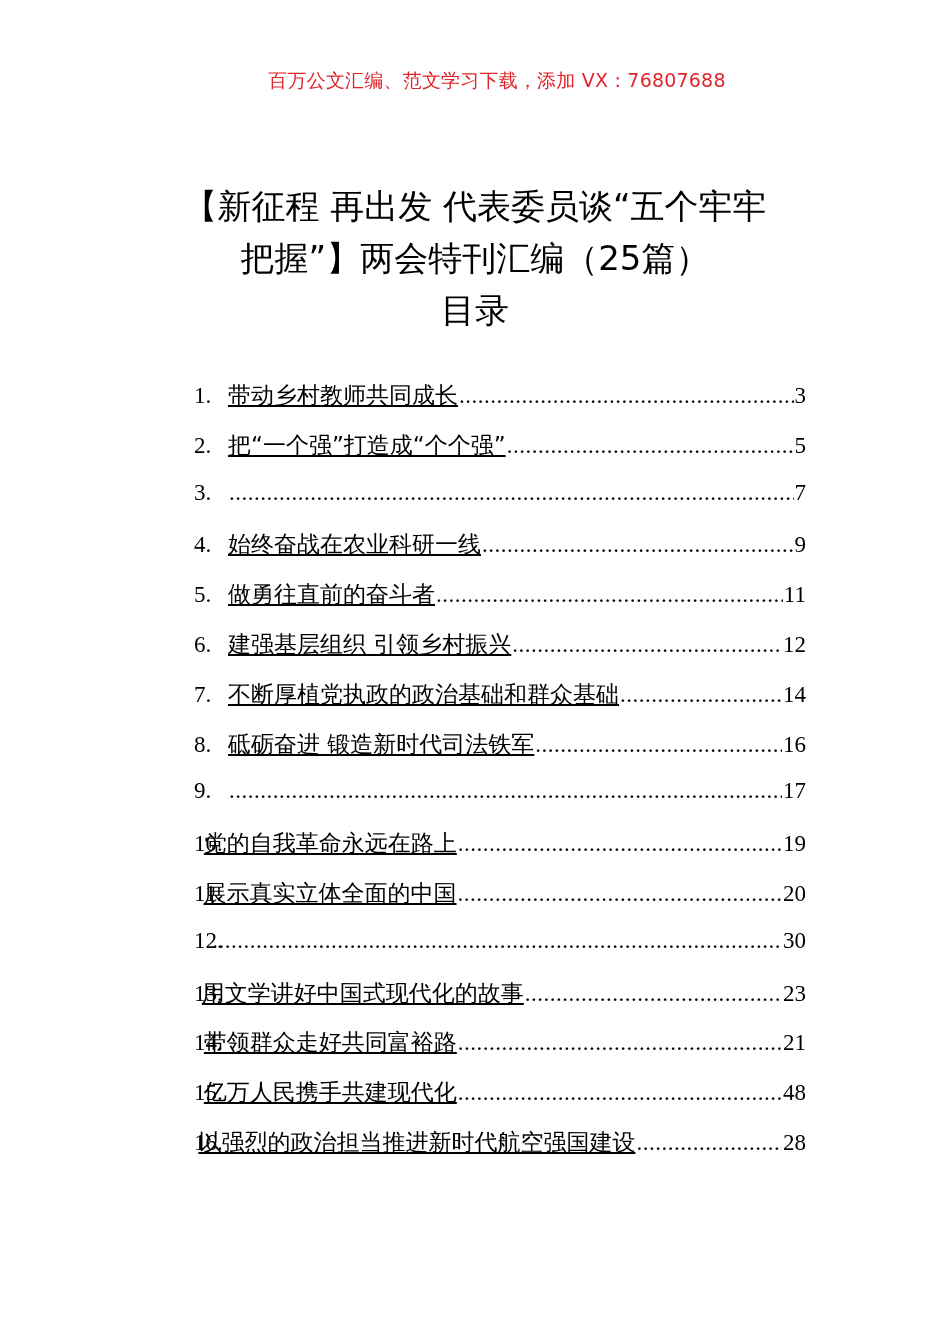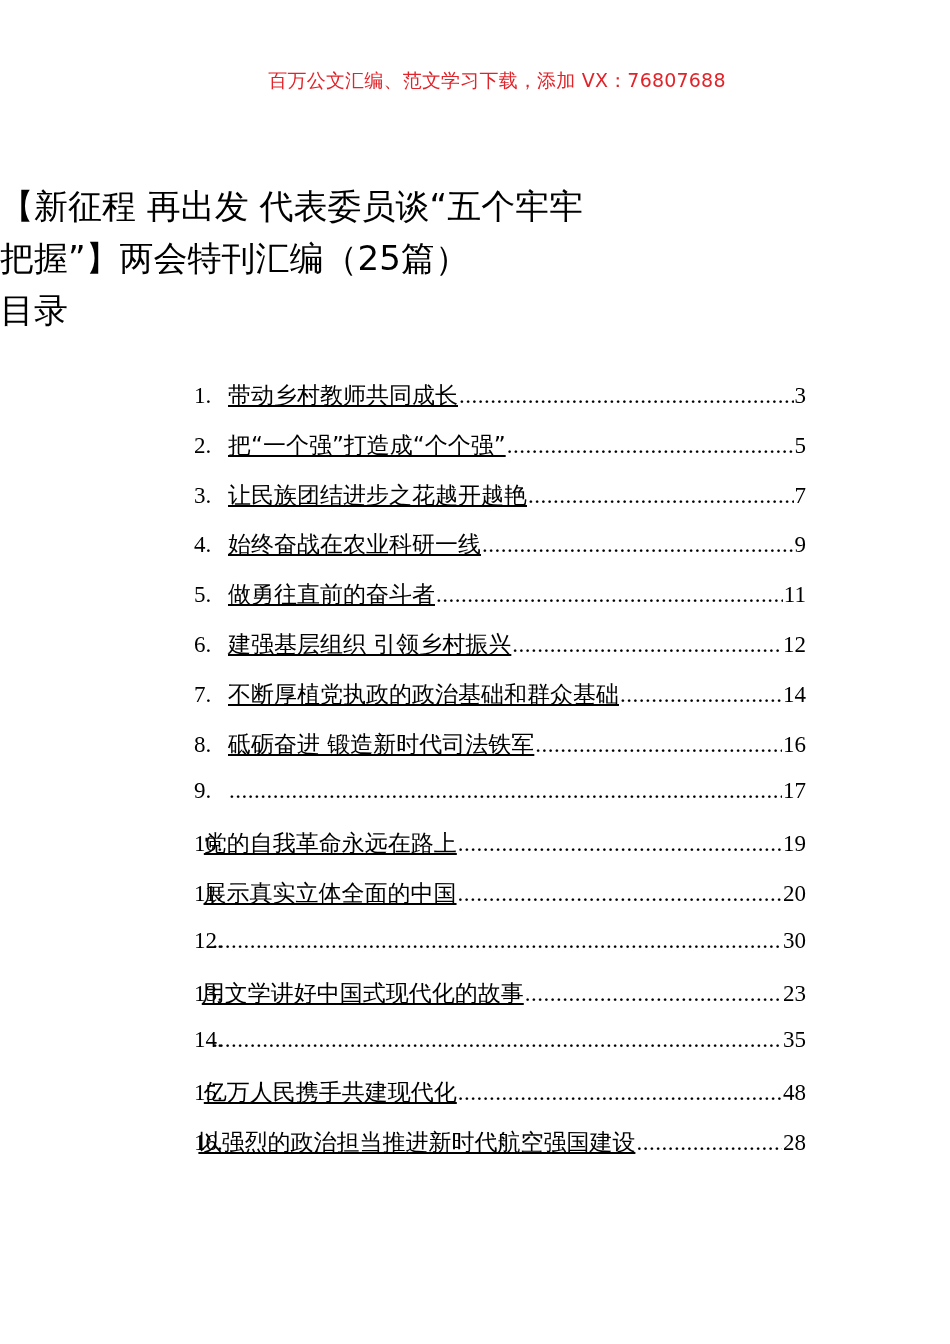--- a/index.html
+++ b/index.html
@@ -1,20 +1,20 @@
 <!DOCTYPE html>
 <html><head>
 <meta charset="utf-8">
 <style>
   html, body { margin: 0; padding: 0; background: #ffffff; }
   body { width: 950px; height: 1344px; position: relative; overflow: hidden;
          font-family: "DejaVu Sans", "Liberation Sans", sans-serif; color: #000; }
   .watermark { position: absolute; top: 68px; left: 0; width: 950px; text-align: center;
                font-size: 19px; color: #e0242a; letter-spacing: 0.2px; padding-left: 22px; }
-  .title { position: absolute; top: 180px; left: 0; width: 950px; text-align: left;
+  .title { position: absolute; top: 180px; left: 0; width: 950px; text-align: center;
            font-size: 34px; line-height: 52px; }
   .title .line { display: block; white-space: nowrap; }
   .toc { position: absolute; top: 380px; left: 194px; width: 612px; }
   .toc-row { display: flex; align-items: baseline; height: 49.8px; font-size: 23px; white-space: nowrap; }
   .toc-num { font-family: "Liberation Serif", "DejaVu Serif", serif; display: inline-block; min-width: 34px; }
   .toc-num.wide { min-width: 0; }
   .toc-label { flex: 0 0 auto; text-decoration: underline; }
   .toc-dots { flex: 1 1 auto; overflow: hidden; font-family: "Liberation Serif", serif;
               margin: 0 1px; }
   .toc-dots::before { content: "........................................................................................................................................................"; letter-spacing: 0.5px; }
@@ -39,21 +39,20 @@
       <span class="toc-page">3</span>
     </div>
   <div class="toc-row">
       <span class="toc-num">2.</span>
       <span class="toc-label">把“一个强”打造成“个个强”</span>
       <span class="toc-dots"></span>
       <span class="toc-page">5</span>
     </div>
   <div class="toc-row">
       <span class="toc-num">3.</span>
-      <span class="toc-label">让民族团结进步之花越开越艳</span>
       <span class="toc-dots"></span>
       <span class="toc-page">7</span>
     </div>
   <div class="toc-row">
       <span class="toc-num">4.</span>
       <span class="toc-label">始终奋战在农业科研一线</span>
       <span class="toc-dots"></span>
       <span class="toc-page">9</span>
     </div>
   <div class="toc-row">
@@ -103,22 +102,23 @@
       <span class="toc-page">30</span>
     </div>
   <div class="toc-row">
       <span class="toc-num wide">13.</span>
       <span class="toc-label">用文学讲好中国式现代化的故事</span>
       <span class="toc-dots"></span>
       <span class="toc-page">23</span>
     </div>
   <div class="toc-row">
       <span class="toc-num wide">14.</span>
+      <span class="toc-label">带领群众走好共同富裕路</span>
       <span class="toc-dots"></span>
-      <span class="toc-page">35</span>
+      <span class="toc-page">21</span>
     </div>
   <div class="toc-row">
       <span class="toc-num wide">15.</span>
       <span class="toc-label">亿万人民携手共建现代化</span>
       <span class="toc-dots"></span>
       <span class="toc-page">48</span>
     </div>
   <div class="toc-row">
       <span class="toc-num wide">16.</span>
       <span class="toc-label">以强烈的政治担当推进新时代航空强国建设</span>

